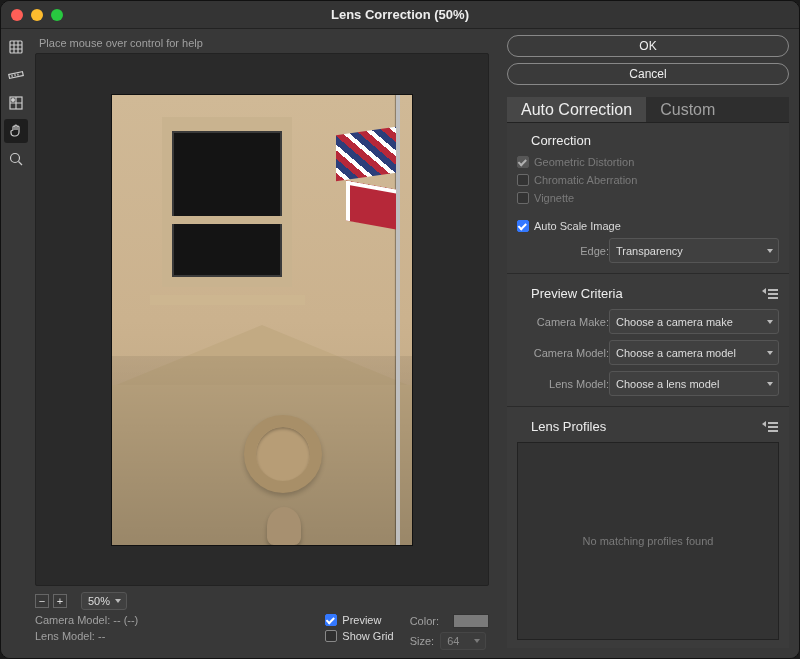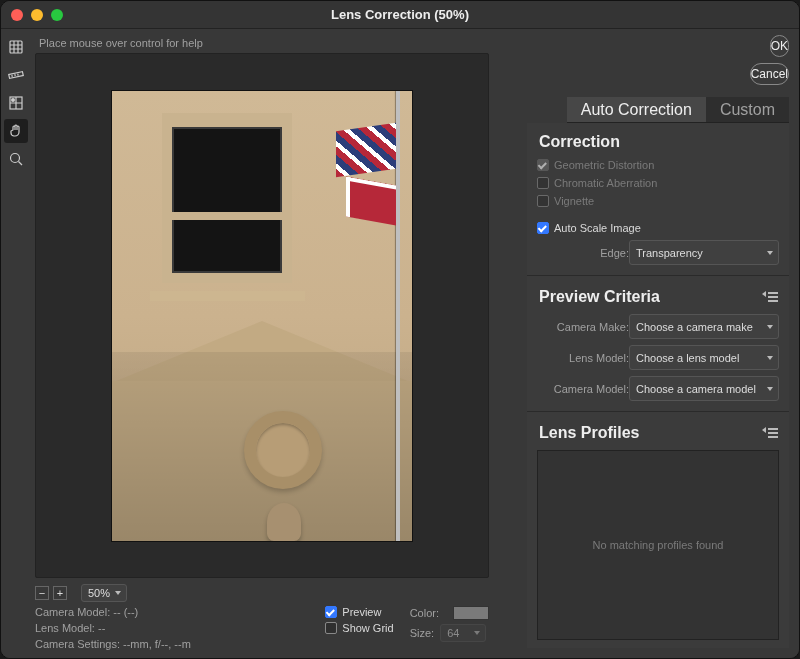--- a/index.html
+++ b/index.html
@@ -126,33 +126,33 @@
   .chk{display:flex;align-items:center;gap:5px;cursor:pointer;}
   .chkbox{width:12px;height:12px;border:1px solid #888;border-radius:2px;
     display:flex;align-items:center;justify-content:center;background:#2f2f2f;}
   .chkbox.checked{background:var(--accent-blue);border-color:var(--accent-blue);}
   .chkbox.checked::after{content:"";width:6px;height:3px;border-left:2px solid #fff;
     border-bottom:2px solid #fff;transform:rotate(-45deg) translate(0,-1px);}
   .swatch{width:36px;height:14px;background:#7a7a7a;border:1px solid #333;cursor:pointer;}
 
   .right-col {
     width: 300px; background: var(--bg);
-    display:flex;flex-direction:column;padding:6px 10px 10px 8px;min-width:0;align-items:flex-end;
+    display:flex;flex-direction:column;padding:6px 10px 10px 8px;min-width:0;
   }
   .btn {
     height:22px;border-radius:11px;border:1px solid #888;
     background:#3a3a3a;color:#eee;font-size:12px;
     display:flex;align-items:center;justify-content:center;cursor:pointer;
     margin-bottom:6px;
   }
   .tabs{display:flex;margin-top:6px;background:#2e2e2e;border-bottom:1px solid #222;height:26px;}
   .tab{padding:0 14px;display:flex;align-items:center;color:var(--text-dim);cursor:pointer;font-size:16px;}
   .tab.active{background:#474747;color:#eee;}
   .panel{flex:1;background:#3b3b3b;padding:8px 10px;overflow:auto;display:flex;flex-direction:column;gap:6px;}
-  .section-title{font-weight:700;color:#eee;font-size:16px;padding:2px 0 2px 2px;}
+  .section-title{font-weight:400;color:#eee;font-size:13px;padding:2px 0 2px 2px;margin-left:12px;}
   .divider{height:1px;background:#2a2a2a;margin:4px -10px;}
   .row{display:flex;align-items:center;gap:0;}
   .row .label{flex:0 0 92px;text-align:right;color:var(--text-dim);}
   .chk.dim{color:var(--text-muted);}
   .chk.dim .chkbox{opacity:.6;}
   .flex1{flex:1;}
   .section-header{display:flex;align-items:center;justify-content:space-between;}
   .menu-icon{width:14px;height:10px;background:
     linear-gradient(#bbb,#bbb) 3px 0/10px 2px no-repeat,
     linear-gradient(#bbb,#bbb) 3px 4px/10px 2px no-repeat,
@@ -233,21 +233,20 @@
           <div class="sq">+</div>
           <div style="width:6px"></div>
           <div class="select">
               <span>50%</span>
             </div>
         </div>
         <div style="display:flex;gap:16px;align-items:flex-start;">
           <div class="opts-block" style="flex:1;">
             <div class="info">Camera Model: -- (--)</div>
             <div class="info">Lens Model: --</div>
-            <div class="info">Camera Settings: --mm, f/--, --m</div>
           </div>
           <div class="opts-block">
             <div class="chk">
               <div class="chkbox checked"></div>
               <span>Preview</span>
             </div>
             <div class="chk">
               <div class="chkbox"></div>
               <span>Show Grid</span>
             </div>
@@ -317,31 +316,31 @@
           <div class="section-title">Preview Criteria</div>
           <div class="menu-icon"></div>
         </div>
         <div class="row">
           <div class="label">Camera Make:</div>
           <div class="select wide flex1">
               <span>Choose a camera make</span>
             </div>
         </div>
         <div class="row">
+          <div class="label">Camera Model:</div>
+          <div class="select wide flex1">
+              <span>Choose a camera model</span>
+            </div>
+        </div>
+        <div class="row">
           <div class="label">Lens Model:</div>
           <div class="select wide flex1">
               <span>Choose a lens model</span>
             </div>
         </div>
-        <div class="row">
-          <div class="label">Camera Model:</div>
-          <div class="select wide flex1">
-              <span>Choose a camera model</span>
-            </div>
-        </div>
 
         <div class="divider"></div>
 
         <div class="section-header">
           <div class="section-title">Lens Profiles</div>
           <div class="menu-icon"></div>
         </div>
         <div class="profiles-box">
           <span>No matching profiles found</span>
         </div>

